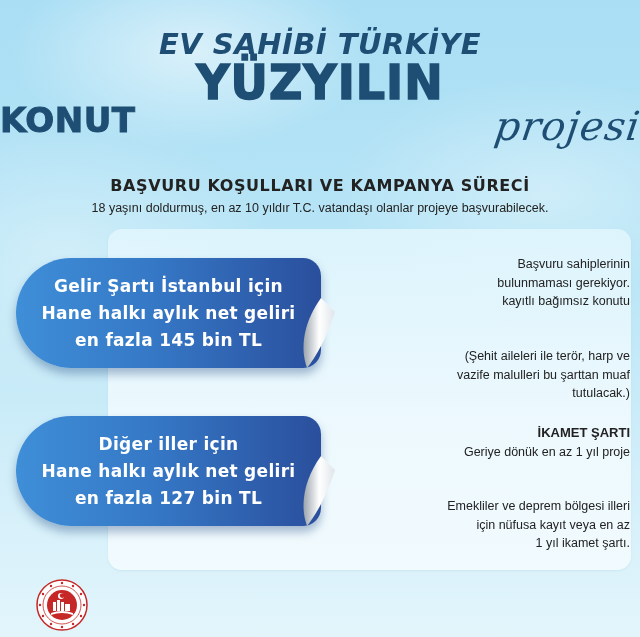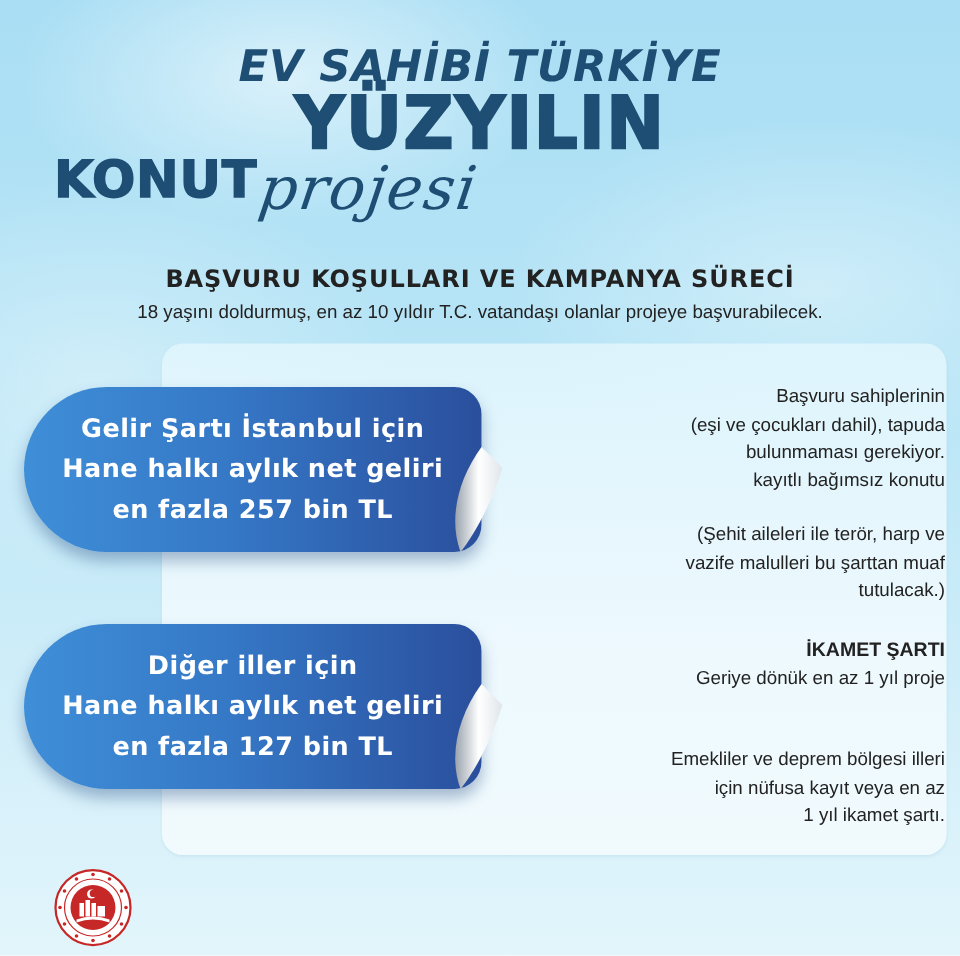--- a/index.html
+++ b/index.html
@@ -23,22 +23,22 @@
       font-weight: bold; font-style: italic;
       font-size: 29px; letter-spacing: 0.5px; line-height: 32px;
     }
     .t2 {
       font-family: "DejaVu Sans", sans-serif;
       font-weight: 900; font-size: 46px; line-height: 44px;
       letter-spacing: 1px; transform: scaleY(1.05);
       -webkit-text-stroke: 1.5px #1e4e73;
     }
     .t3 {
-      display: flex; justify-content: flex-start; align-items: flex-end;
-      line-height: 36px; margin-top: -2px; padding-left: 36px;
+      display: flex; justify-content: space-between; align-items: flex-end;
+      line-height: 36px; margin-top: -2px;
     }
     .t3 .konut {
       font-family: "DejaVu Sans", sans-serif;
       font-weight: 900; font-size: 34px; letter-spacing: 0.5px;
       -webkit-text-stroke: 1px #1e4e73;
     }
     .t3 .projesi {
       font-family: "DejaVu Serif", serif; font-style: italic;
       font-size: 40px; font-weight: normal; margin-left: 2px;
       transform: translateY(6px) skewX(-8deg); letter-spacing: 1px;
@@ -108,21 +108,21 @@
 </div>
 
 <div class="subhead">BAŞVURU KOŞULLARI VE KAMPANYA SÜRECİ</div>
 <div class="eligibility">18 yaşını doldurmuş, en az 10 yıldır T.C. vatandaşı olanlar projeye başvurabilecek.</div>
 
 <div class="panel"></div>
 
 <div class="pill pill-1">
   <div>Gelir Şartı İstanbul için</div>
   <div>Hane halkı aylık net geliri</div>
-  <div>en fazla 257 bin TL</div>
+  <div>en fazla 145 bin TL</div>
   <svg class="curl" viewBox="0 0 44 70">
     <defs>
       <linearGradient id="cg1" x1="0" y1="0" x2="1" y2="0">
         <stop offset="0" stop-color="#9aa3ad"></stop>
         <stop offset="0.5" stop-color="#ffffff"></stop>
         <stop offset="1" stop-color="#dfe5ea"></stop>
       </linearGradient>
     </defs>
     <path d="M30 0 C 14 22, 8 48, 16 70 C 24 60, 36 40, 44 14 Z" fill="url(#cg1)"></path>
   </svg>
@@ -139,21 +139,20 @@
         <stop offset="0.5" stop-color="#ffffff"></stop>
         <stop offset="1" stop-color="#dfe5ea"></stop>
       </linearGradient>
     </defs>
     <path d="M30 0 C 14 22, 8 48, 16 70 C 24 60, 36 40, 44 14 Z" fill="url(#cg2)"></path>
   </svg>
 </div>
 
 <div class="right-col rc-1">
   <div>Başvuru sahiplerinin</div>
-  <div>(eşi ve çocukları dahil), tapuda</div>
   <div>bulunmaması gerekiyor.</div>
   <div>kayıtlı bağımsız konutu</div>
 </div>
 
 <div class="right-col rc-note">
   <div>(Şehit aileleri ile terör, harp ve</div>
   <div>vazife malulleri bu şarttan muaf</div>
   <div>tutulacak.)</div>
 </div>
 

